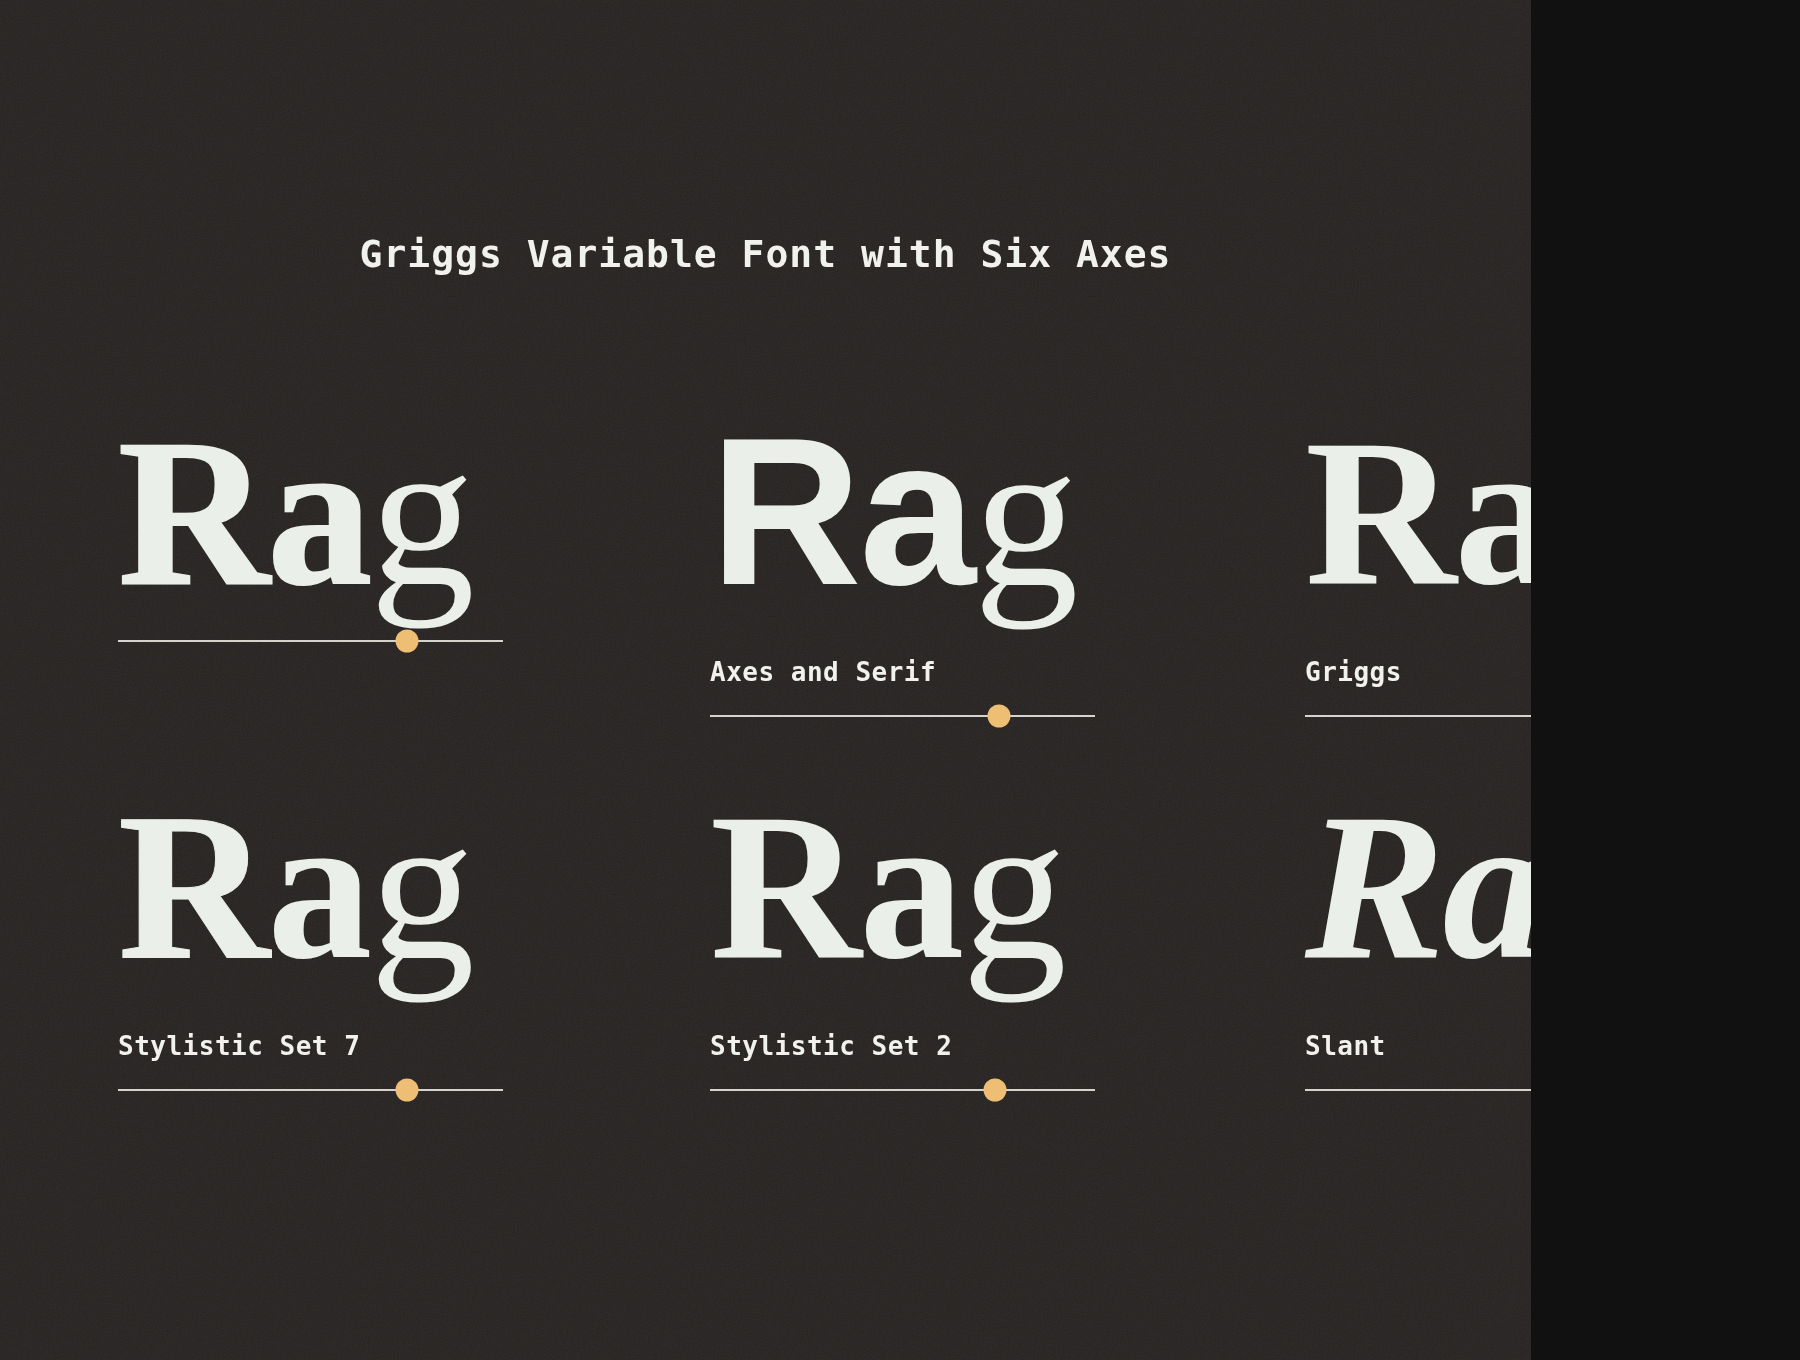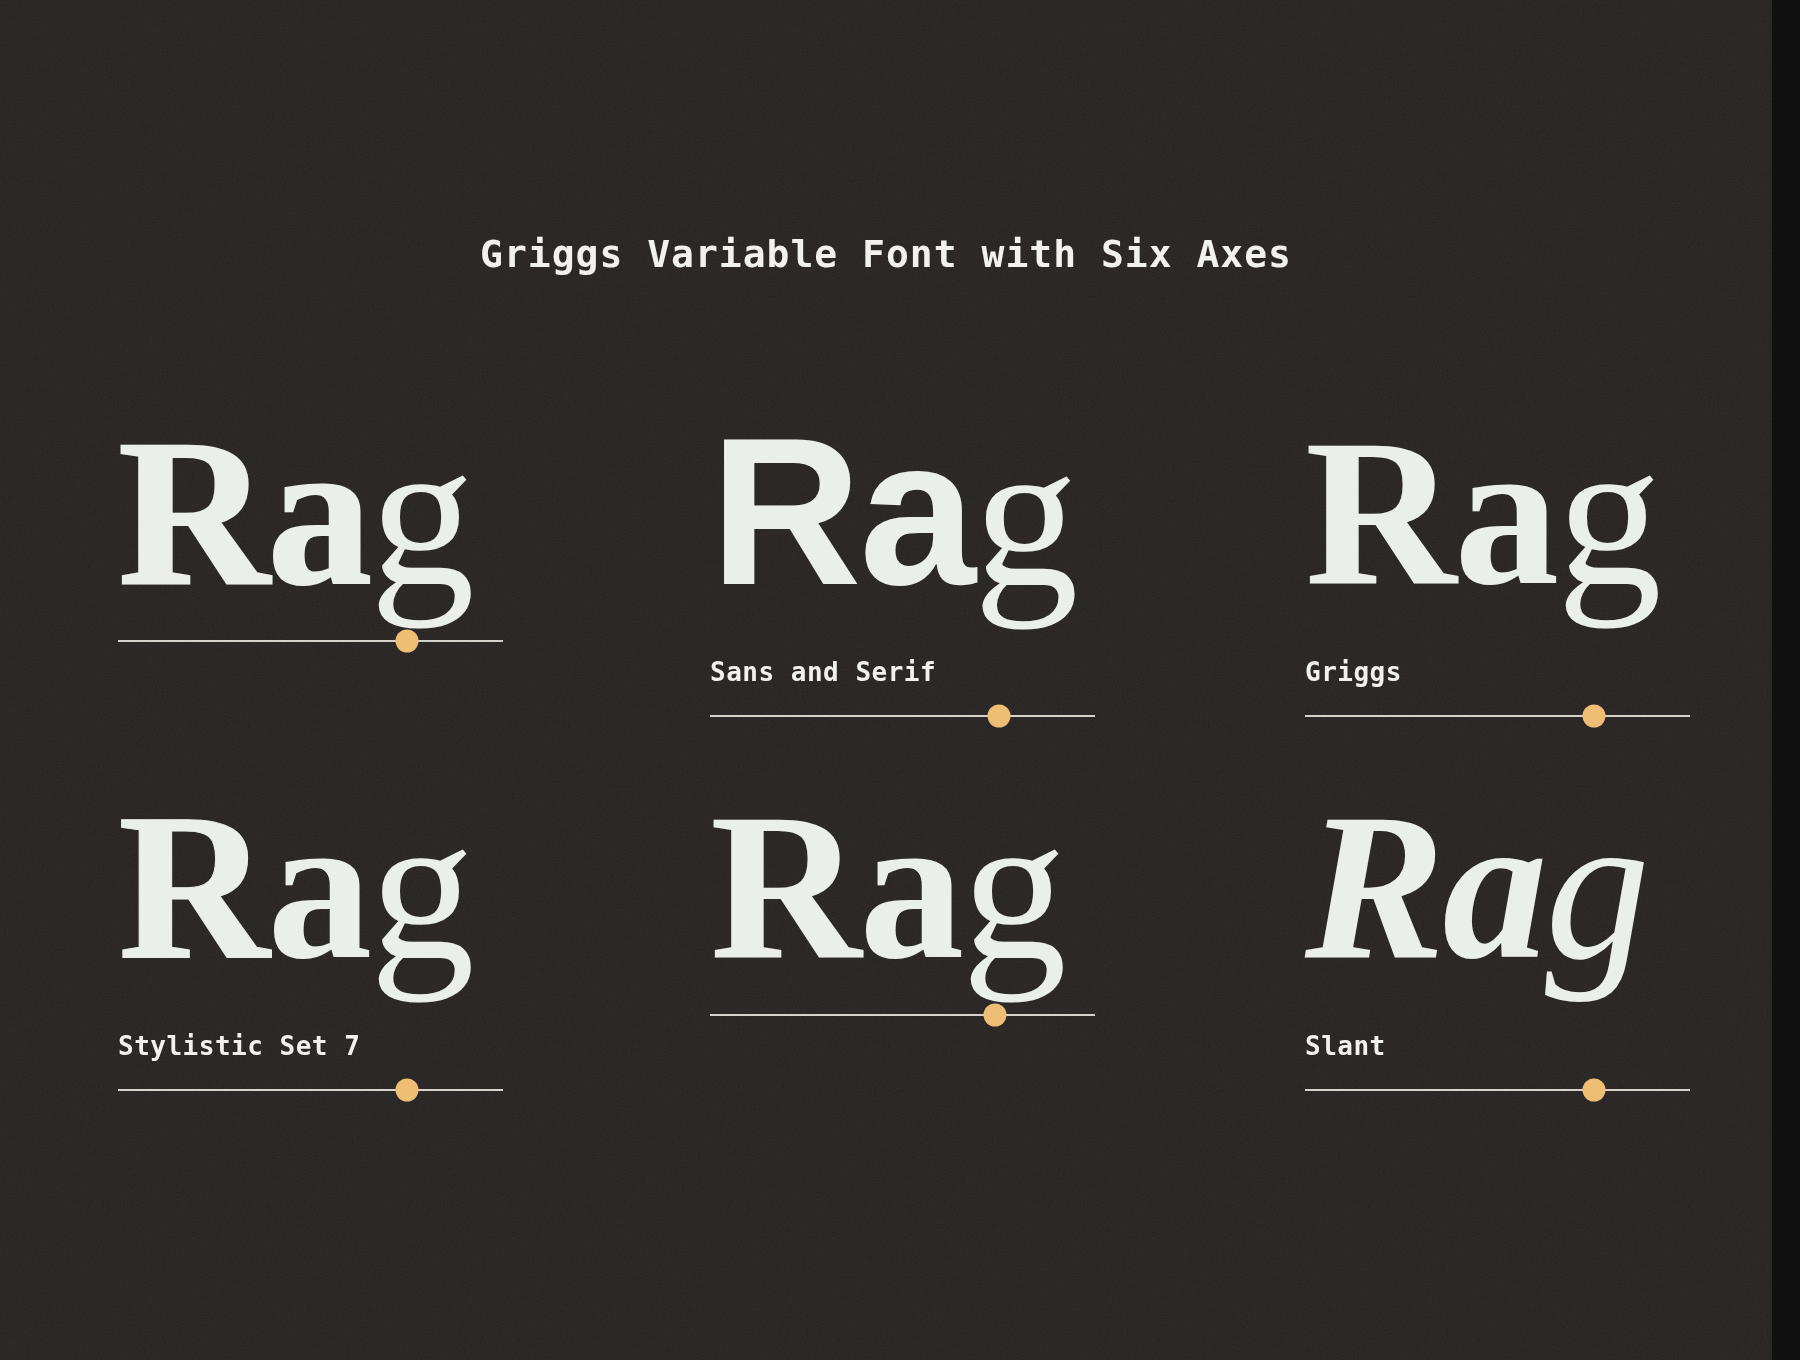--- a/index.html
+++ b/index.html
@@ -1,18 +1,18 @@
 <!DOCTYPE html>
 <html style="--background: #242120; --letters: #eaefe9; --label-text: #f1f1ee; --slider-line: #d6d3cd; --slider-dot: #eebe74;"><head>
 <meta charset="utf-8">
 <style>
   html, body { margin: 0; padding: 0; background: #111; }
   .canvas {
     position: relative;
-    width: 1772px;
+    width: 1531px;
     height: 1360px;
     overflow: hidden;
     background: var(--background, #242120);
     font-family: "DejaVu Sans Mono", "Liberation Mono", monospace;
   }
   .noise-layer {
     position: absolute;
     inset: 0;
     width: 100%;
     height: 100%;
@@ -125,21 +125,21 @@
     </div>
     <div class="slider-track">
       <span class="slider-dot" style="left: 75%;"></span>
     </div>
   </div>
 
   <div class="cell cell-c2 cell-r1">
     <div class="specimen style-sans-serif">
       <span class="l1">R</span><span class="l2">a</span><span class="l3">g</span>
     </div>
-    <div class="axis-label">Sans and Serif</div>
+    <div class="axis-label">Axes and Serif</div>
     <div class="slider-track">
       <span class="slider-dot" style="left: 75%;"></span>
     </div>
   </div>
 
   <div class="cell cell-c3 cell-r1">
     <div class="specimen style-grade">
       <span class="l1">R</span><span class="l2">a</span><span class="l3">g</span>
     </div>
     <div class="axis-label">Griggs</div>
@@ -155,20 +155,21 @@
     <div class="axis-label">Stylistic Set 7</div>
     <div class="slider-track">
       <span class="slider-dot" style="left: 75%;"></span>
     </div>
   </div>
 
   <div class="cell cell-c2 cell-r2">
     <div class="specimen style-ss2">
       <span class="l1">R</span><span class="l2">a</span><span class="l3">g</span>
     </div>
+    <div class="axis-label">Stylistic Set 2</div>
     <div class="slider-track">
       <span class="slider-dot" style="left: 74%;"></span>
     </div>
   </div>
 
   <div class="cell cell-c3 cell-r2">
     <div class="specimen style-slant">
       <span class="l1">R</span><span class="l2">a</span><span class="l3">g</span>
     </div>
     <div class="axis-label">Slant</div>

